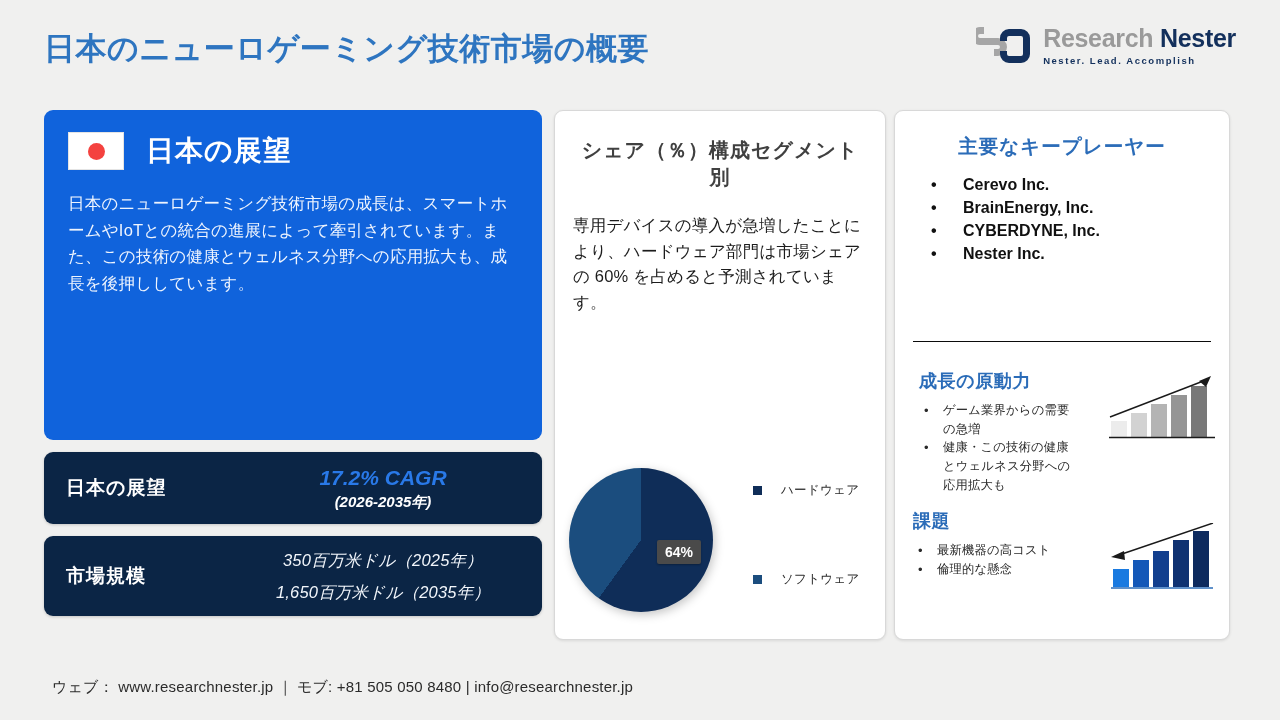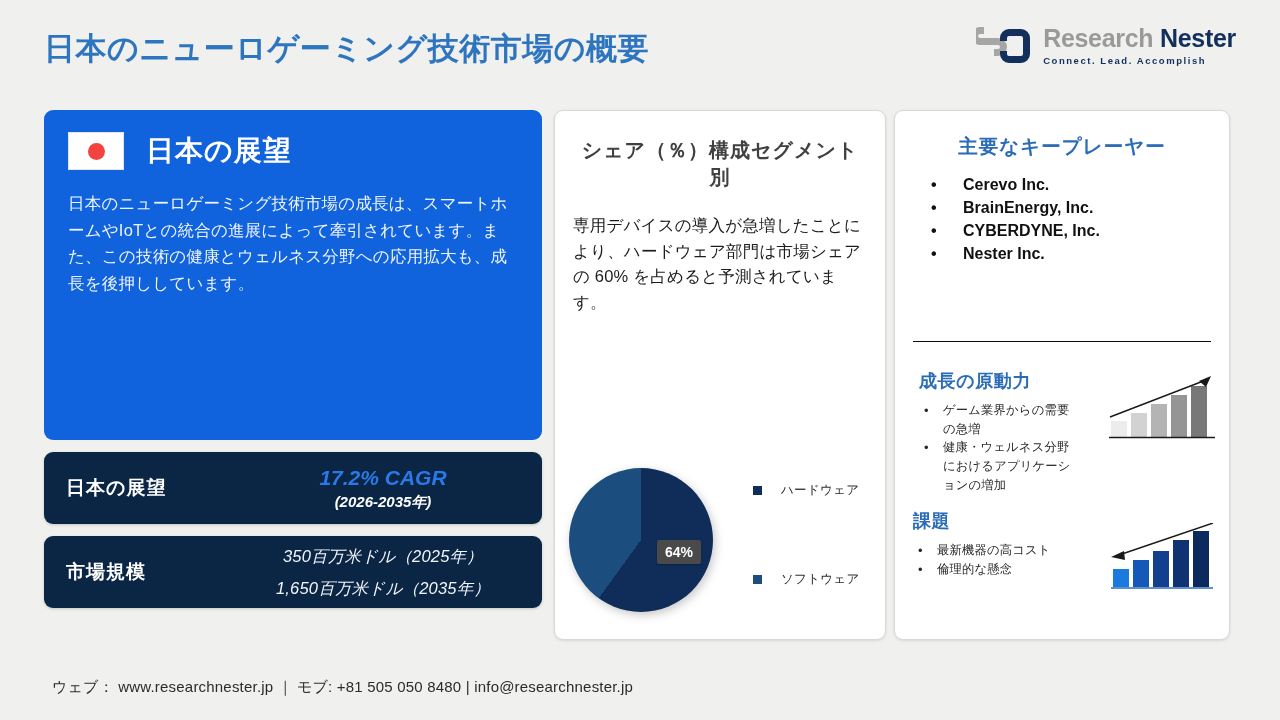--- a/index.html
+++ b/index.html
@@ -112,21 +112,21 @@
   .statbox {
     background: #0b2545;
     border-radius: 9px;
     box-sizing: border-box;
     display: flex;
     align-items: center;
     color: #ffffff;
     box-shadow: 0 1px 3px rgba(0,0,0,0.18);
   }
   .stat-cagr { margin-top: 12px; height: 72px; padding: 0 22px; }
-  .stat-size { margin-top: 12px; height: 72px; padding: 0 22px; }
+  .stat-size { margin-top: 12px; height: 80px; padding: 0 22px; }
   .stat-label {
     font-size: 19px;
     font-weight: 700;
     flex: none;
     width: 180px;
     letter-spacing: 1px;
   }
   .stat-values {
     flex: 1;
     text-align: center;
@@ -304,21 +304,21 @@
   <div class="logo">
     <svg class="logo-mark" viewBox="0 0 58 42">
       <path d="M4 13 h18 a9 9 0 0 1 0 18 h-4 v-7 h4 a2 2 0 0 0 0-4 h-18 a9 9 0 0 1 0-18 h4 v7 h-4 a2 2 0 0 0 0 4 z" fill="#a6a6a6"></path>
       <path d="M33 4 h12 a9 9 0 0 1 9 9 v16 a9 9 0 0 1 -9 9 h-12 a9 9 0 0 1 -9 -9 v-3 h7 v3 a2 2 0 0 0 2 2 h12 a2 2 0 0 0 2 -2 v-16 a2 2 0 0 0 -2 -2 h-12 a2 2 0 0 0 -2 2 v3 h-7 v-3 a9 9 0 0 1 9 -9 z" fill="#13305c"></path>
     </svg>
     <div class="logo-text">
       <div class="logo-top">
         <span class="w1">Research</span>
         <span class="w2">Nester</span>
       </div>
-      <div class="logo-tag">Connect. Lead. Accomplish</div>
+      <div class="logo-tag">Nester. Lead. Accomplish</div>
     </div>
   </div>
 </div>
 
 <div class="col-left">
 
   <div class="outlook">
     <div class="outlook-head">
       <div class="flag">
         <div class="flag-dot"></div>
@@ -380,21 +380,21 @@
       <li>CYBERDYNE, Inc.</li>
       <li>Nester Inc.</li>
     </ul>
 
     <div class="divider"></div>
 
     <div class="subsec drivers">
       <div class="sub-title">成長の原動力</div>
       <ul class="sub-list">
         <li>ゲーム業界からの需要の急増</li>
-        <li>健康・ウェルネス分野におけるアプリケーションの増加</li>
+        <li>健康・この技術の健康とウェルネス分野への応用拡大も</li>
       </ul>
       <svg class="mini-chart" viewBox="0 0 106 68">
         <rect x="2" y="48" width="16" height="16" fill="#ececec"></rect>
         <rect x="22" y="40" width="16" height="24" fill="#d2d2d2"></rect>
         <rect x="42" y="31" width="16" height="33" fill="#b4b4b4"></rect>
         <rect x="62" y="22" width="16" height="42" fill="#959595"></rect>
         <rect x="82" y="13" width="16" height="51" fill="#787878"></rect>
         <line x1="0" y1="64.5" x2="106" y2="64.5" stroke="#1a1a1a" stroke-width="1.4"></line>
         <line x1="1" y1="44" x2="97" y2="7" stroke="#1a1a1a" stroke-width="1.4"></line>
         <polygon points="102,3 90,8 97,14" fill="#1a1a1a"></polygon>

